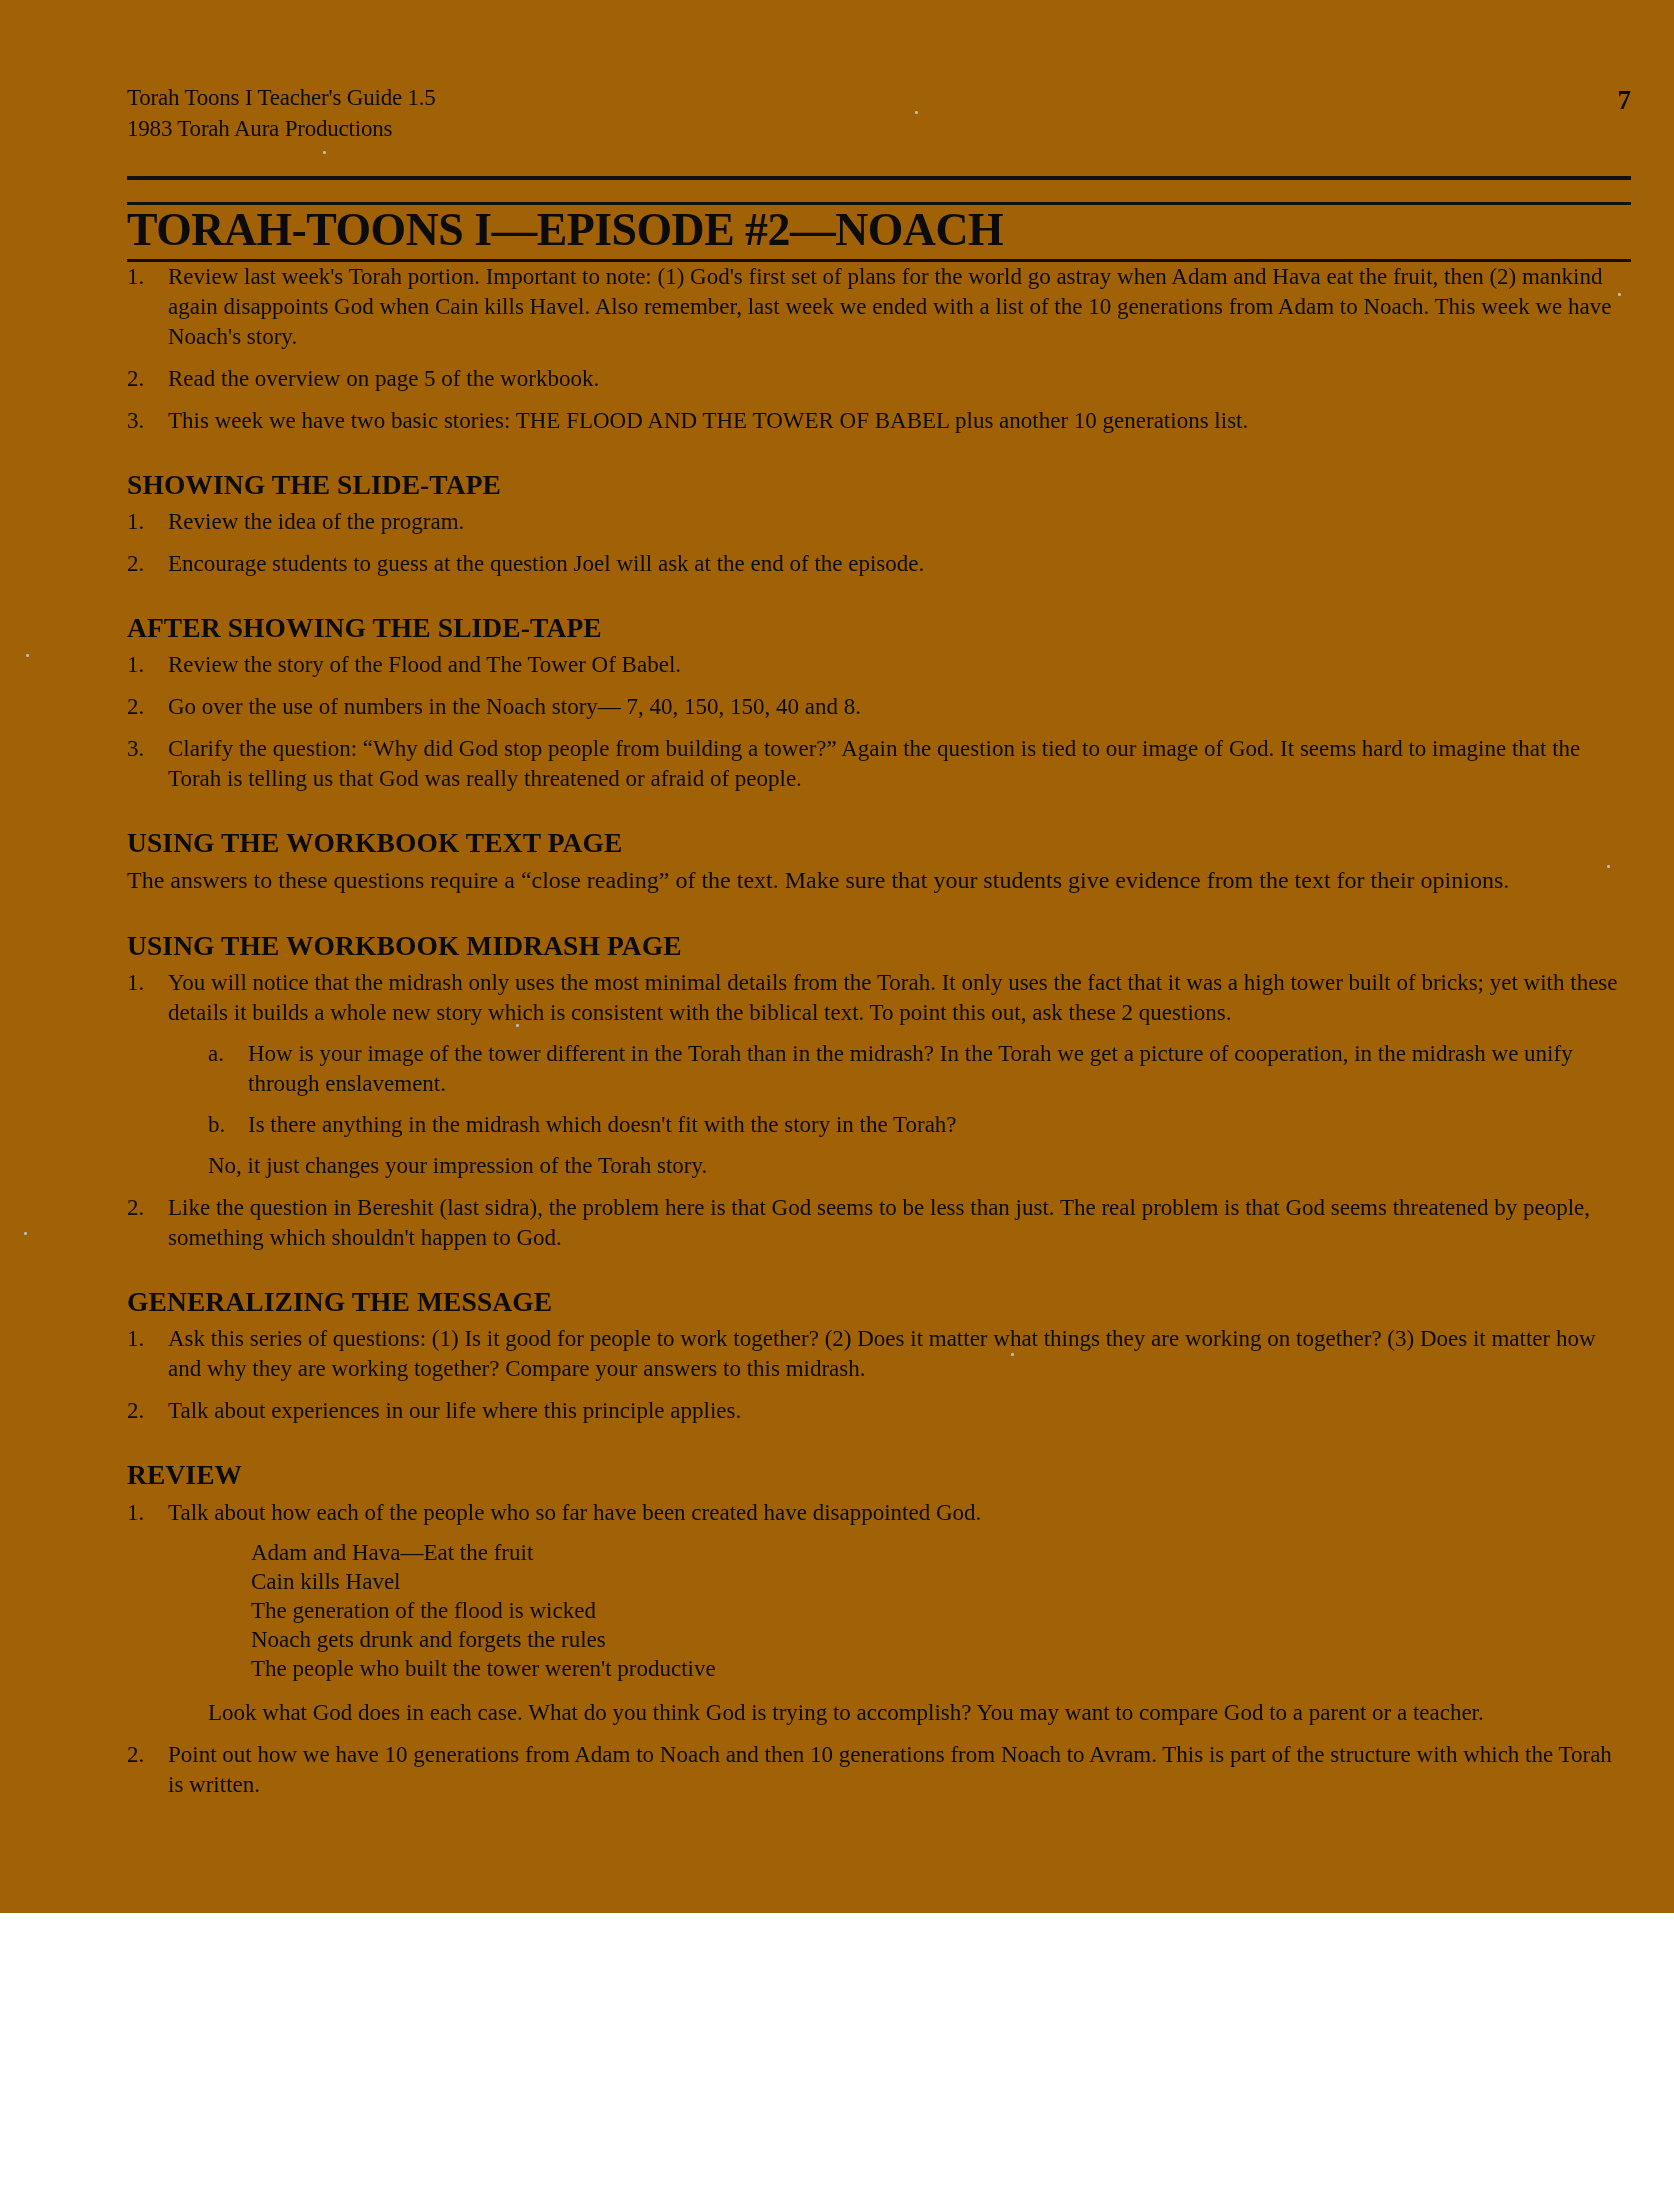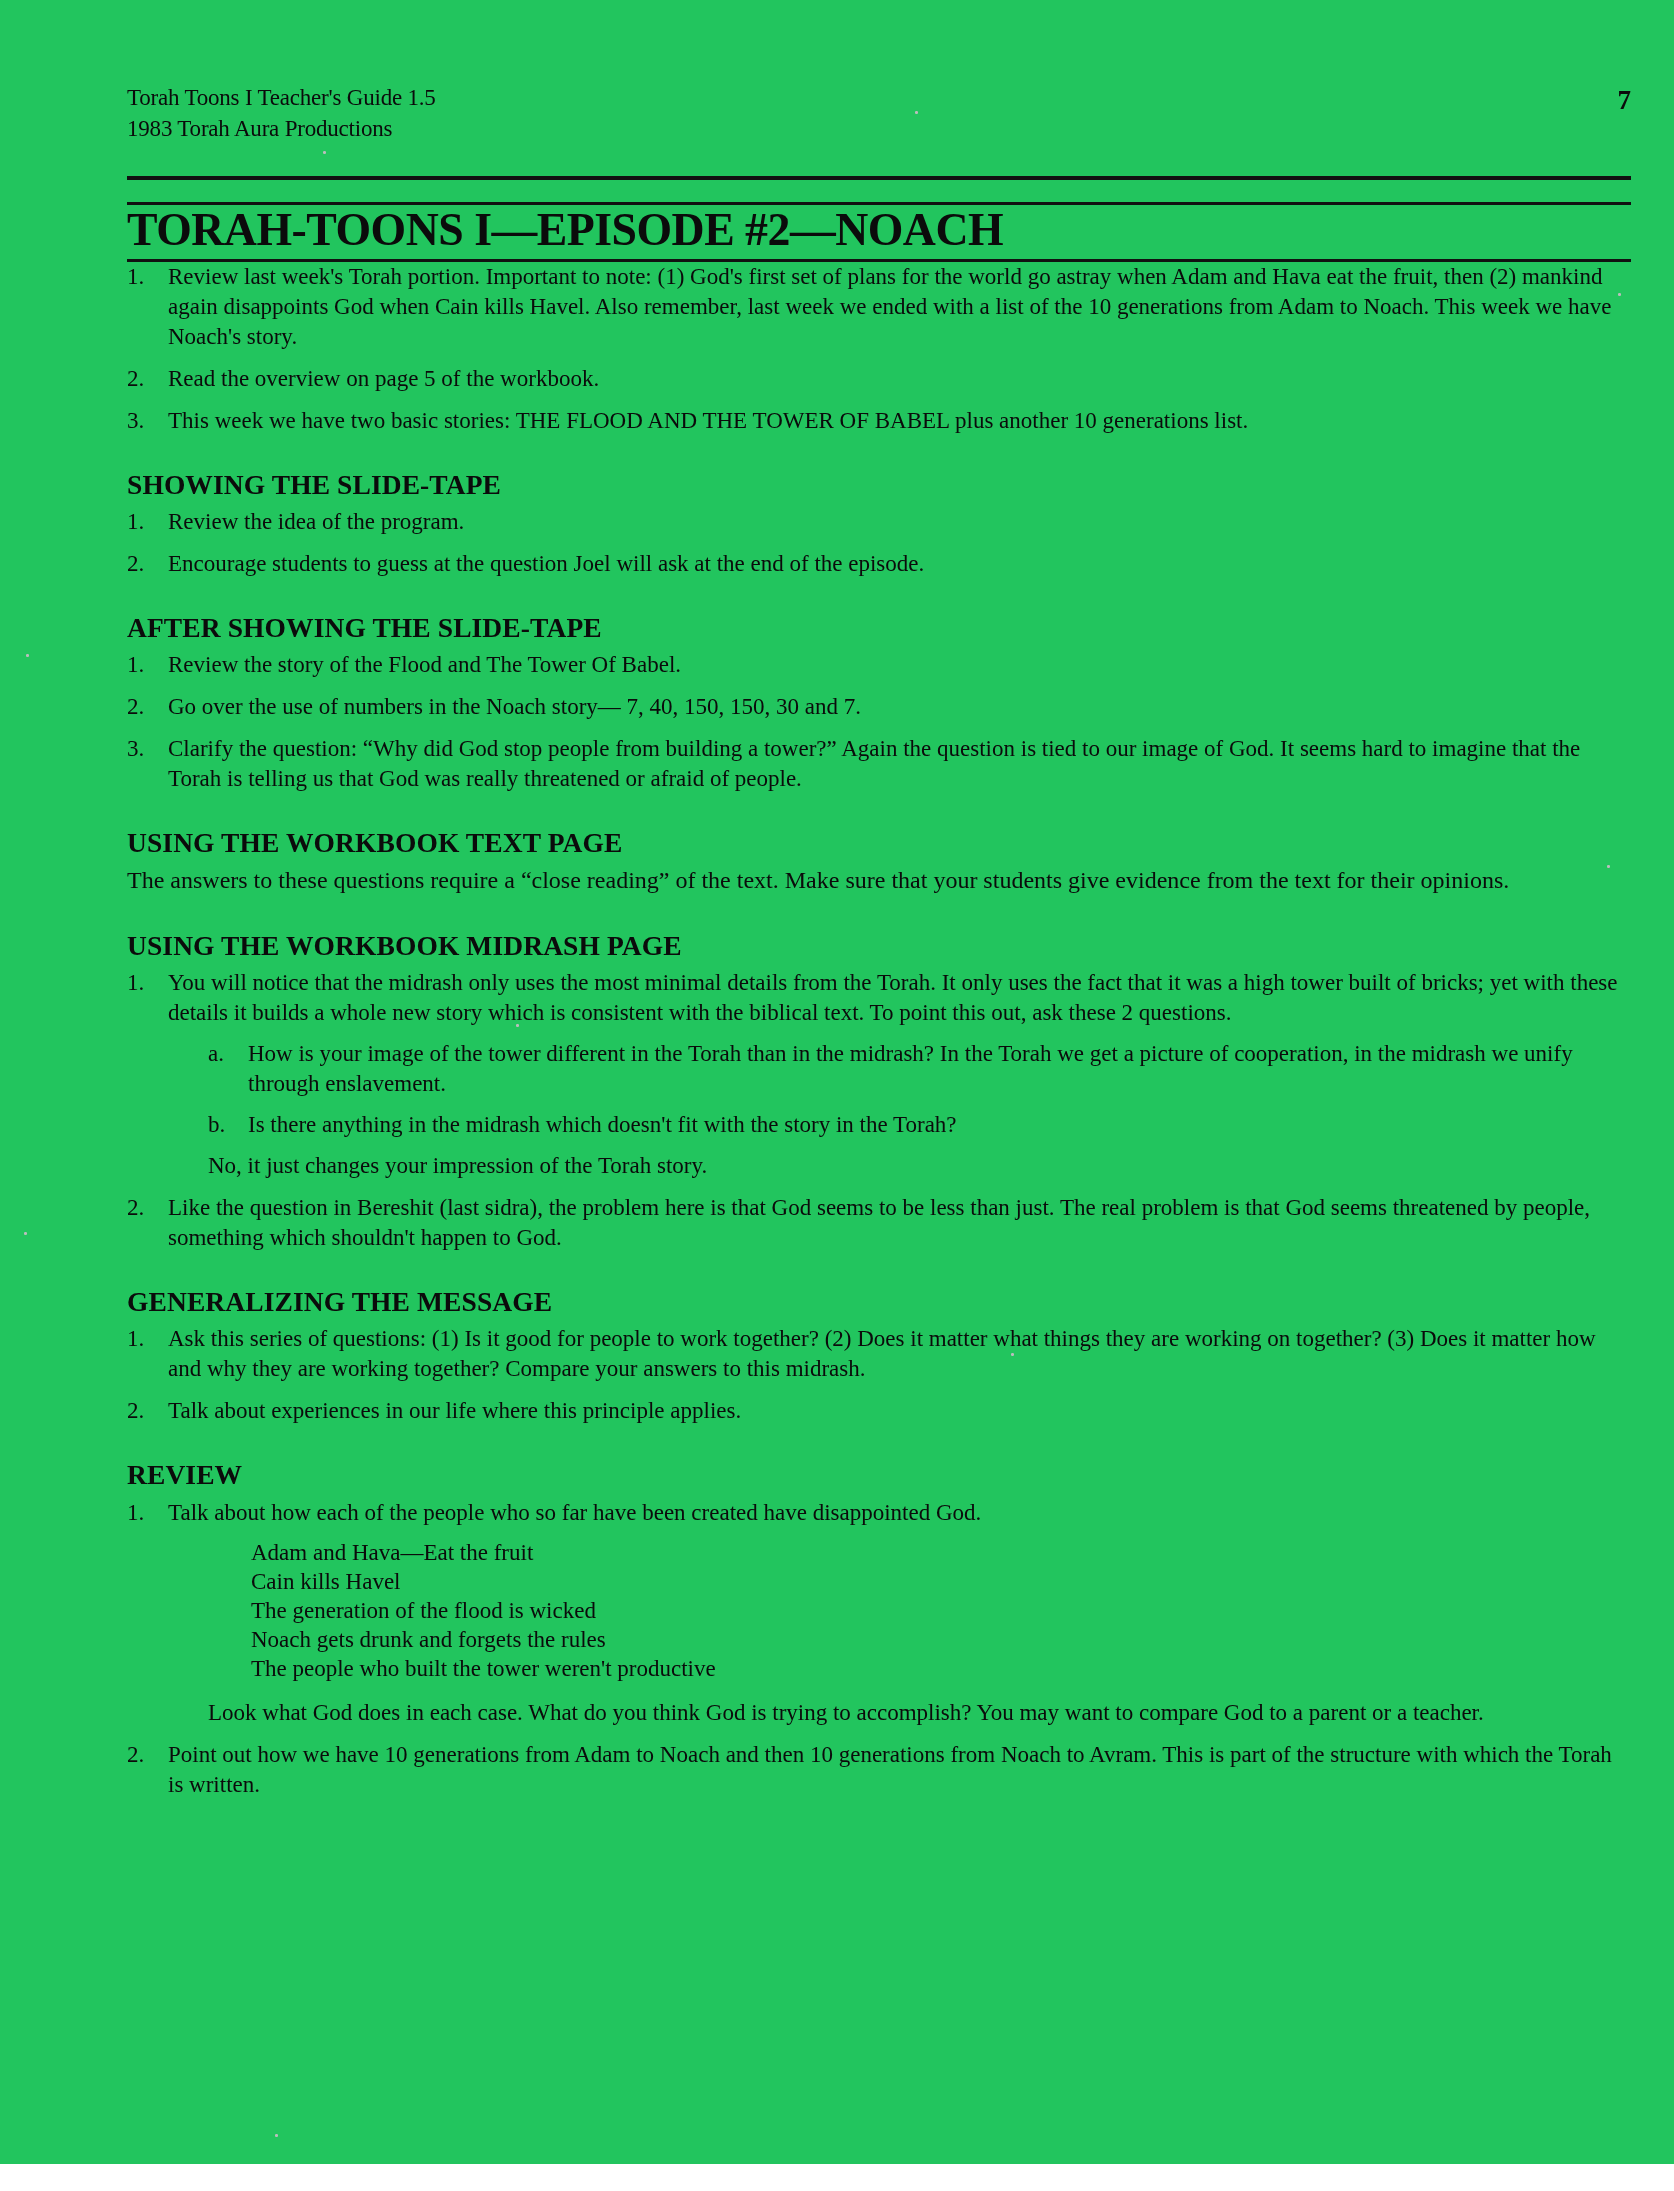--- a/index.html
+++ b/index.html
@@ -4,22 +4,22 @@
 <style>
   html, body {
     margin: 0;
     padding: 0;
     background: #ffffff;
   }
 
   .page {
     position: relative;
     width: 1674px;
-    height: 2164px;
-    background: #22c55e;
+    height: 1913px;
+    background: #a16207;
     font-family: "Liberation Serif", "DejaVu Serif", serif;
     color: #0b0b0b;
     overflow: hidden;
     box-sizing: border-box;
   }
 
   
   .speckle {
     position: absolute;
     background: #bdbdbd;
@@ -224,21 +224,21 @@
 
     <div class="section-block">
       <h2 class="section gap">AFTER SHOWING THE SLIDE-TAPE</h2>
       <ol class="numlist">
         <li class="item">
           <span class="marker">1.</span>
           <span>Review the story of the Flood and The Tower Of Babel.</span>
         </li>
         <li class="item">
           <span class="marker">2.</span>
-          <span>Go over the use of numbers in the Noach story— 7, 40, 150, 150, 30 and 7.</span>
+          <span>Go over the use of numbers in the Noach story— 7, 40, 150, 150, 40 and 8.</span>
         </li>
         <li class="item">
           <span class="marker">3.</span>
           <span>Clarify the question: “Why did God stop people from building a tower?”  Again the question is tied to our image of God.  It seems hard to imagine that the Torah is telling us that God was really threatened or afraid of people.</span>
         </li>
       </ol>
     </div>
 
     <div class="section-block">
       <h2 class="section gap">USING THE WORKBOOK TEXT PAGE</h2>

